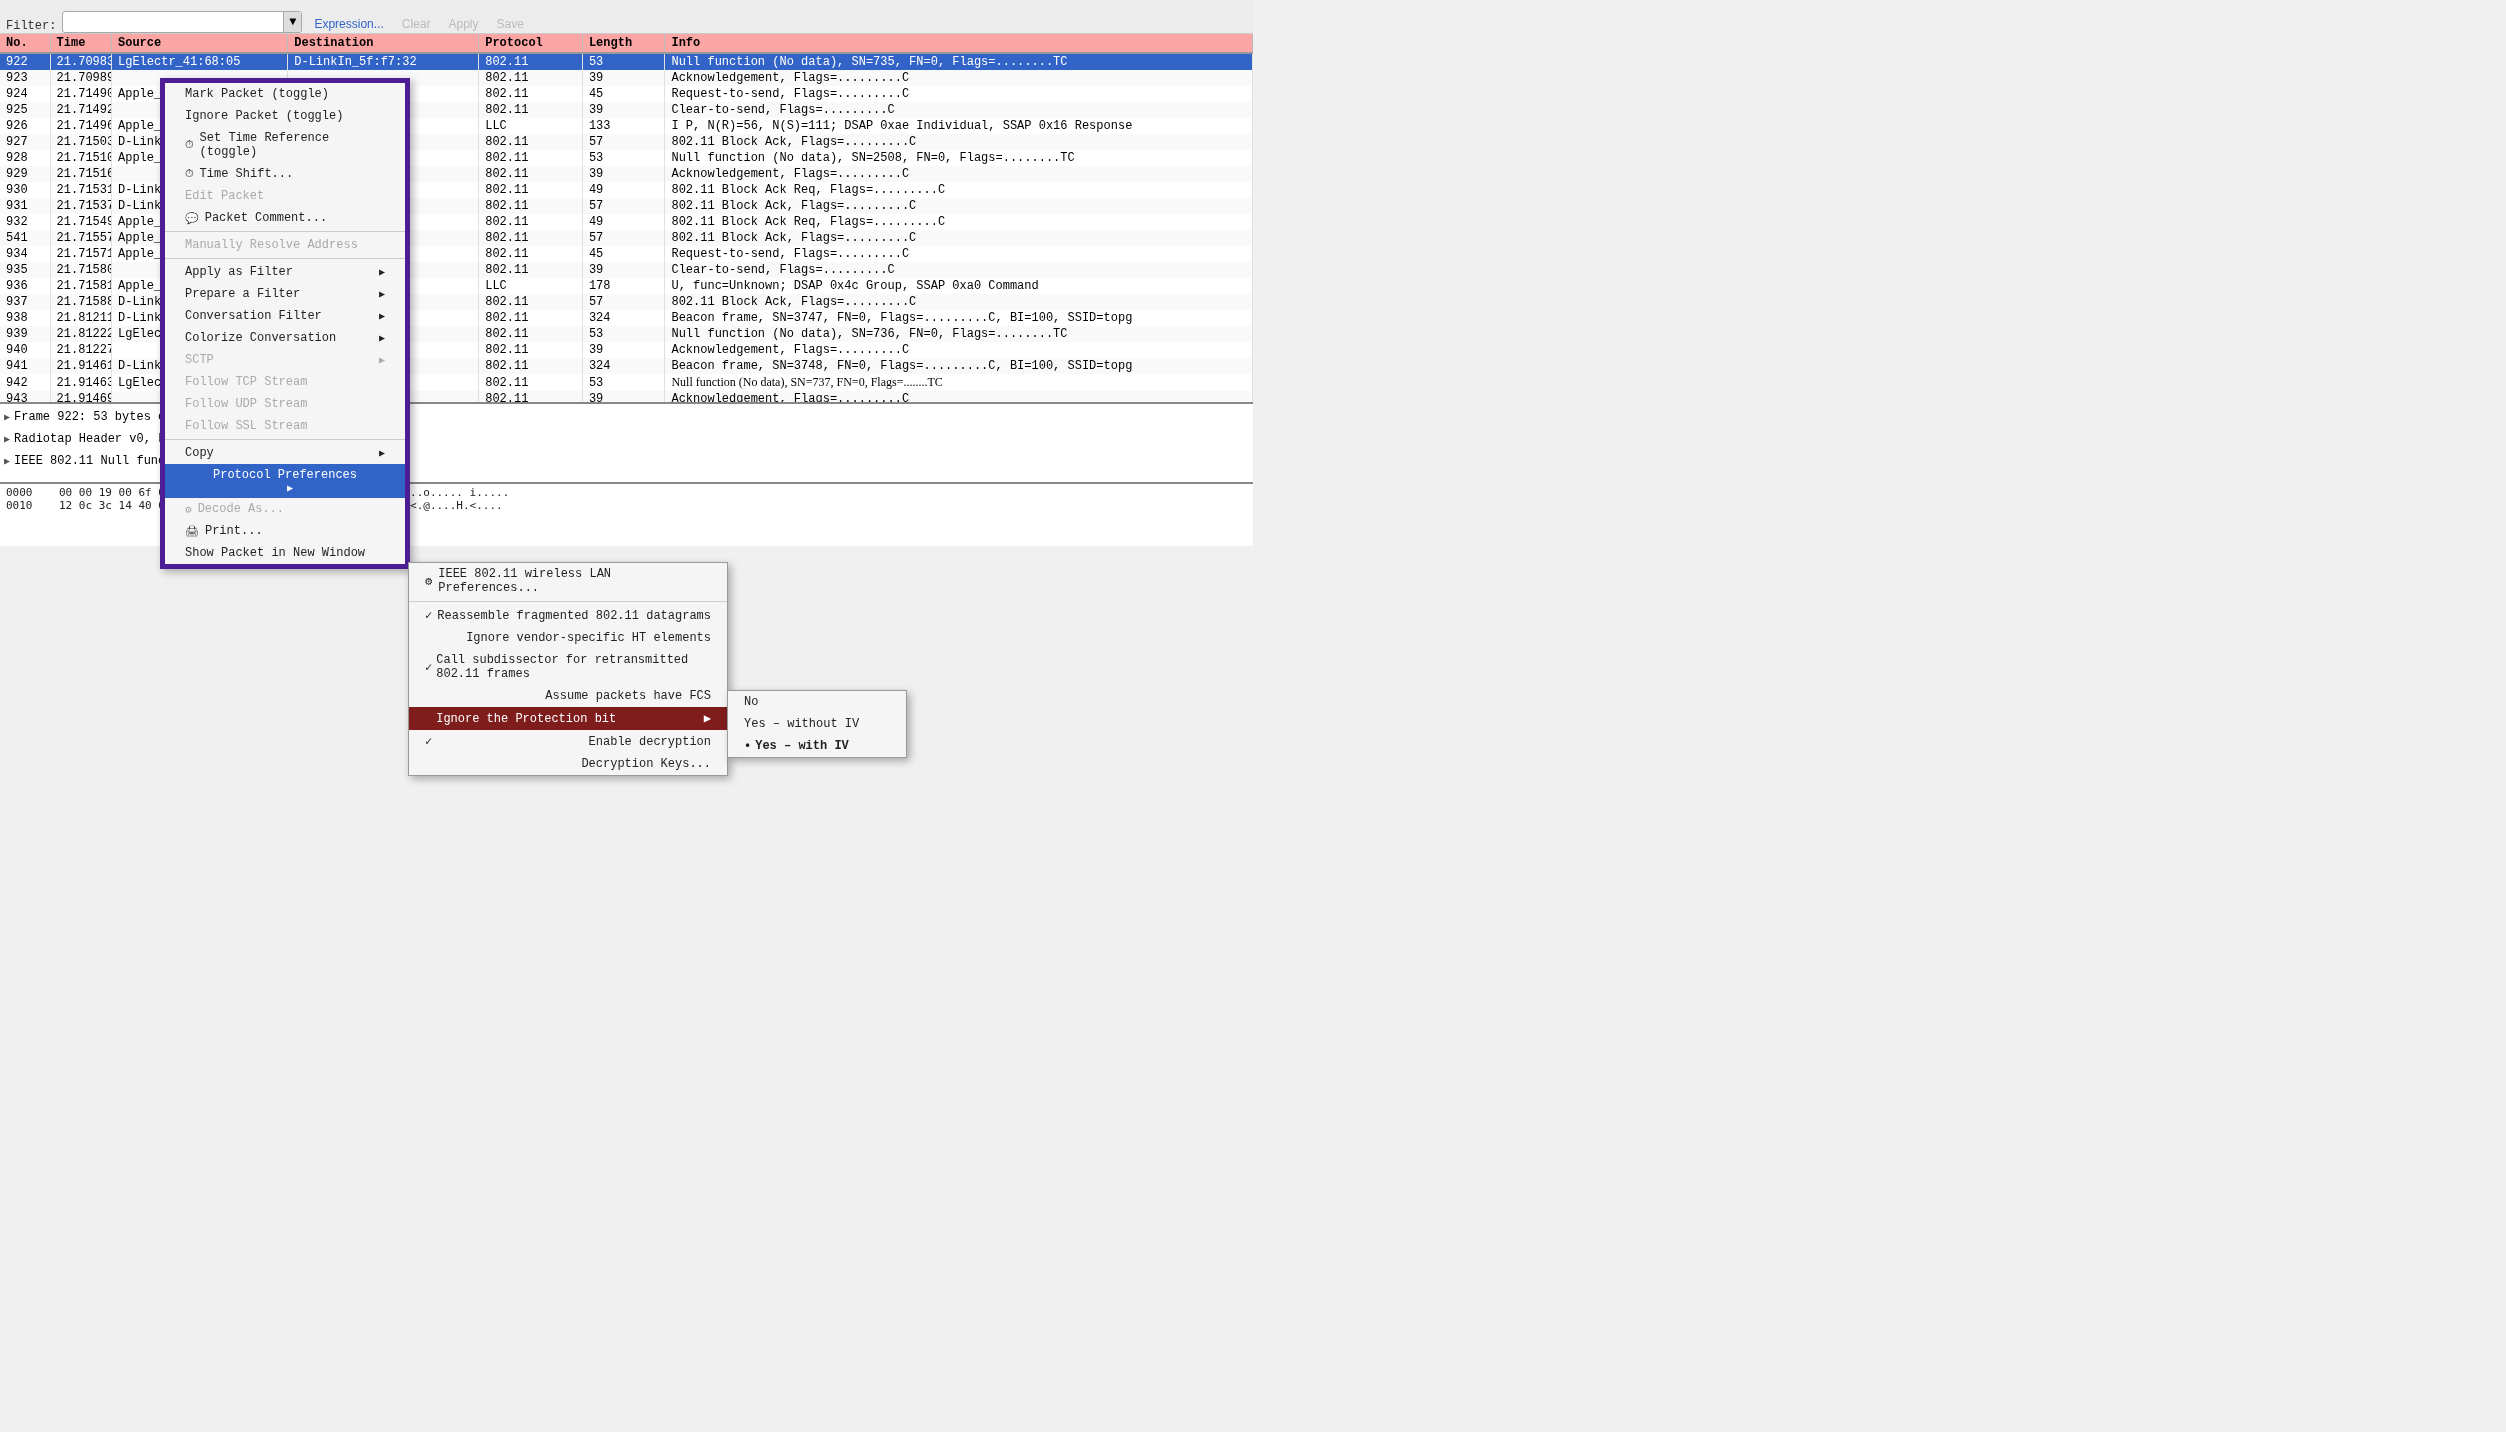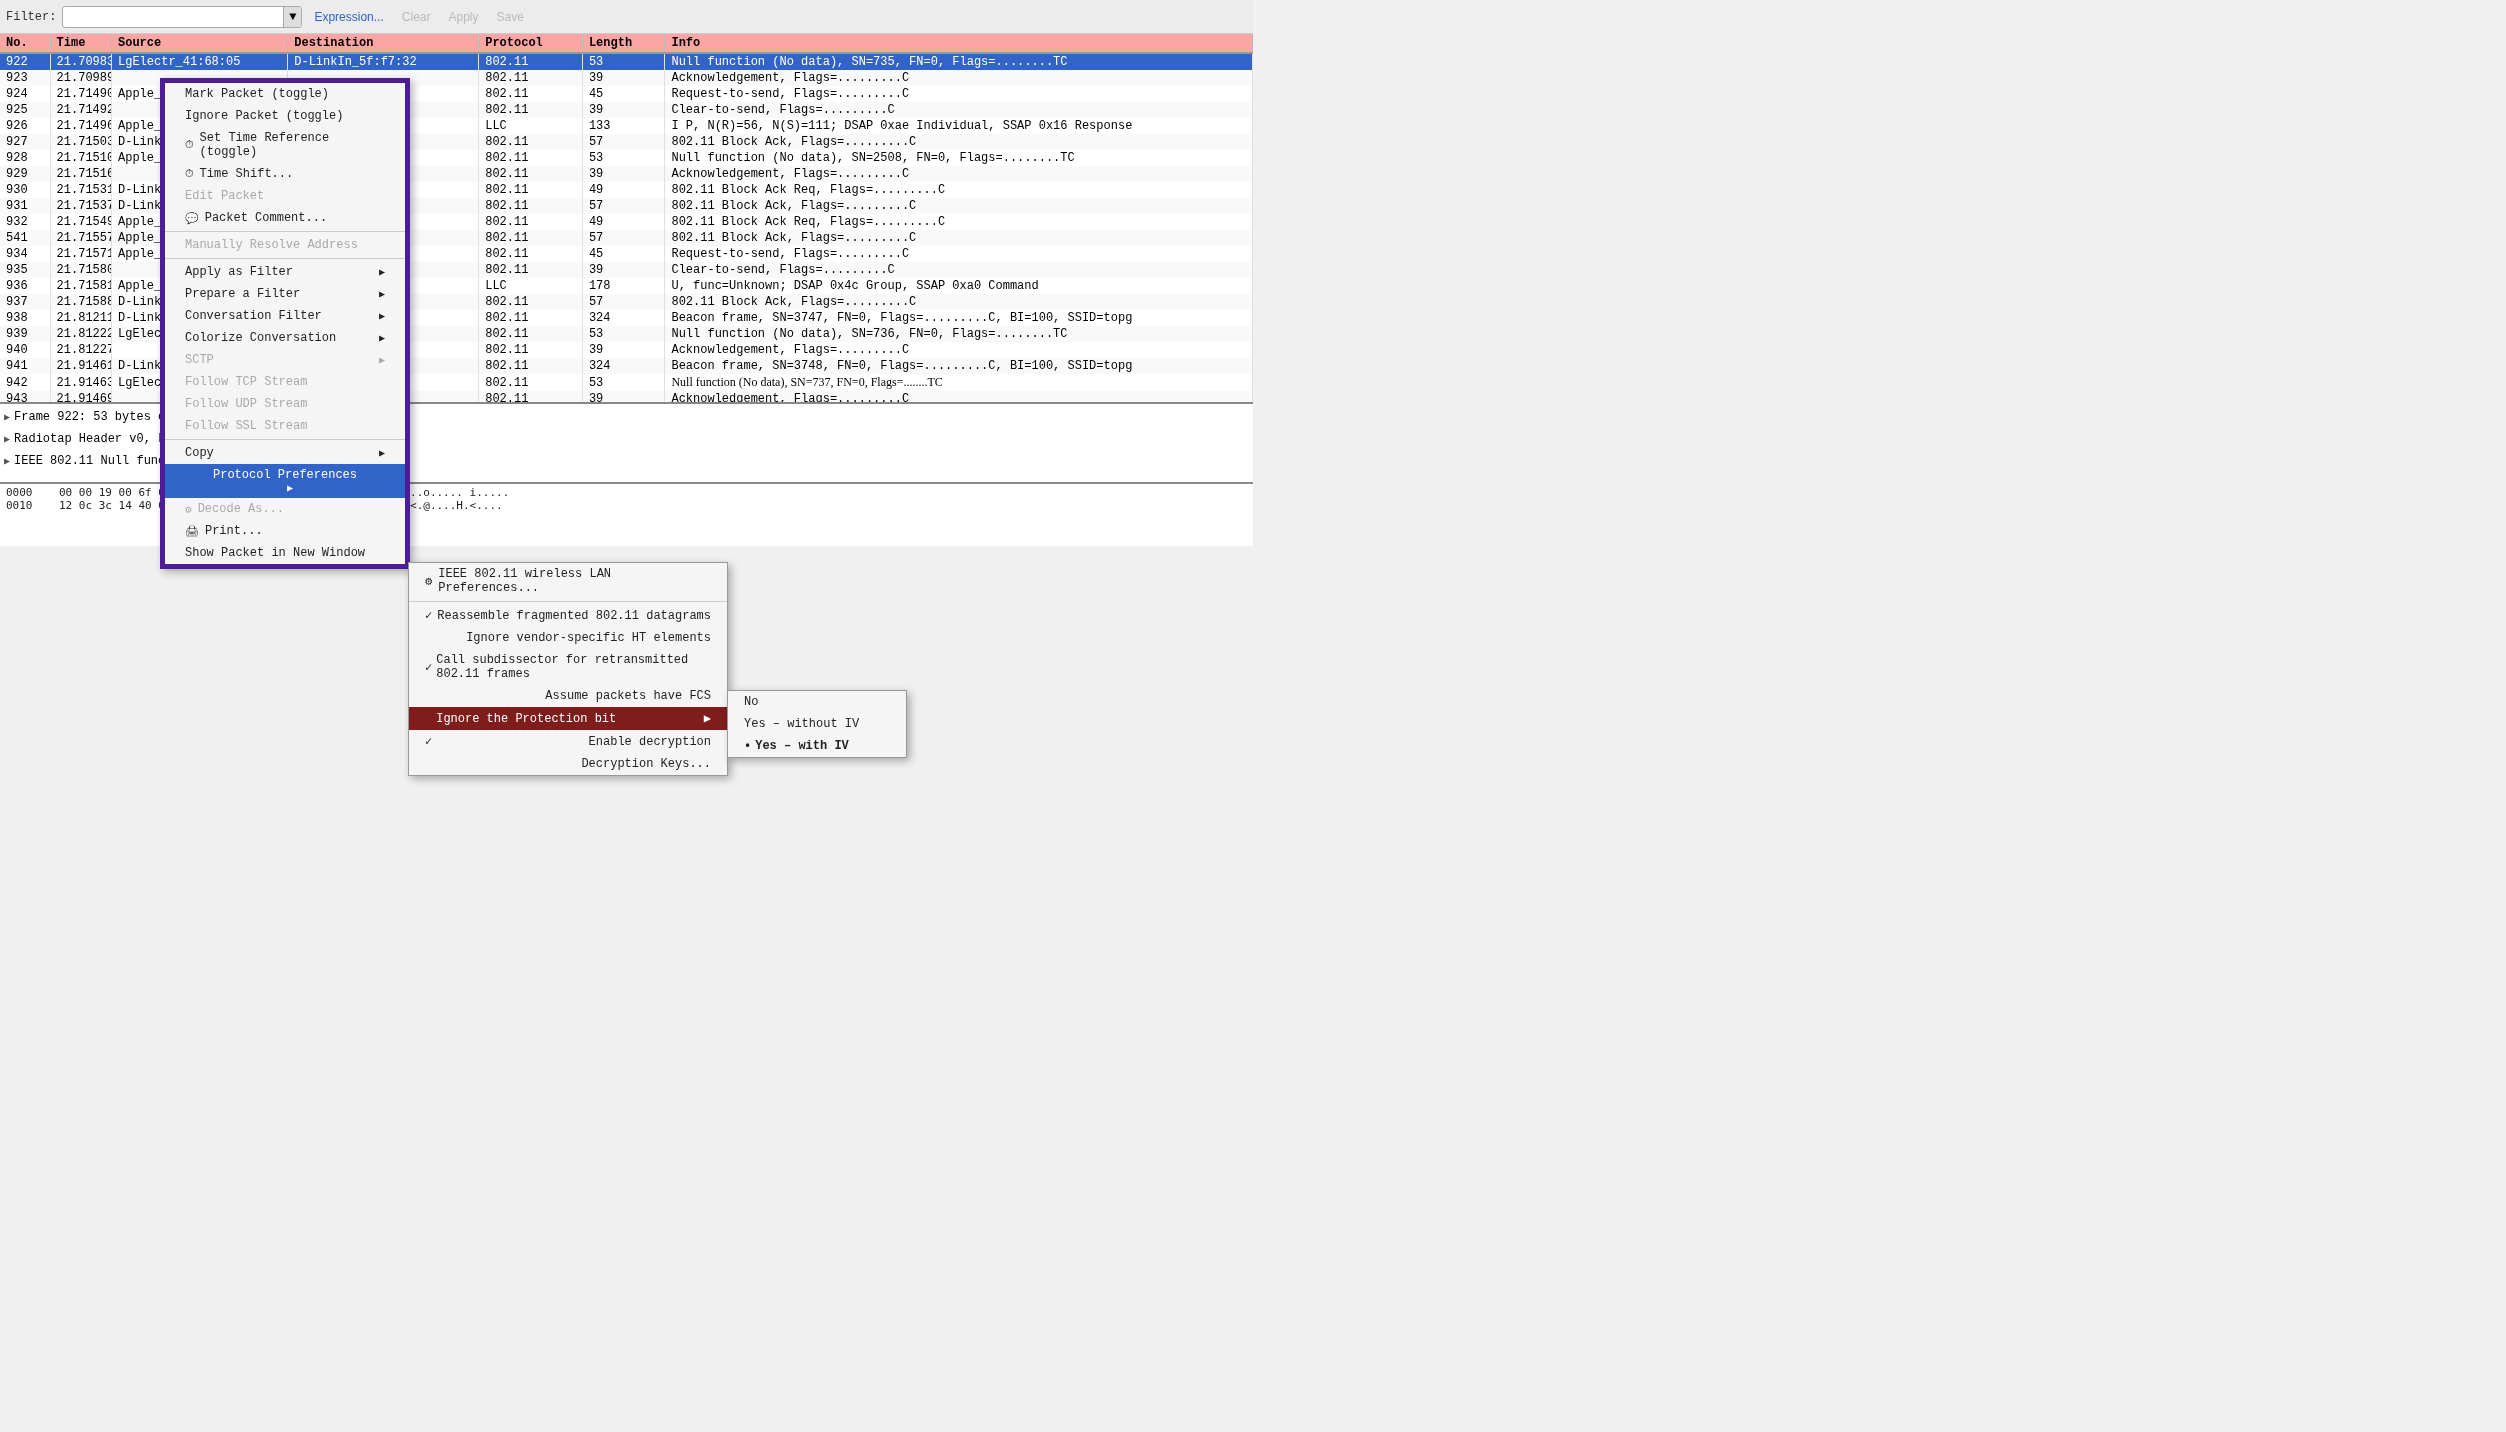--- a/index.html
+++ b/index.html
@@ -8,21 +8,21 @@
       font-size: 12px;
       background: #f0f0f0;
       overflow: hidden;
       width: 1253px;
       height: 716px;
     }
 
     
     .filter-bar {
       display: flex;
-      align-items: center;
+      align-items: flex-end;
       background: #ececec;
       border-bottom: 1px solid #ccc;
       height: 34px;
       padding: 0 6px;
       gap: 6px;
     }
     .filter-label {
       font-size: 12px;
       color: #333;
     }

